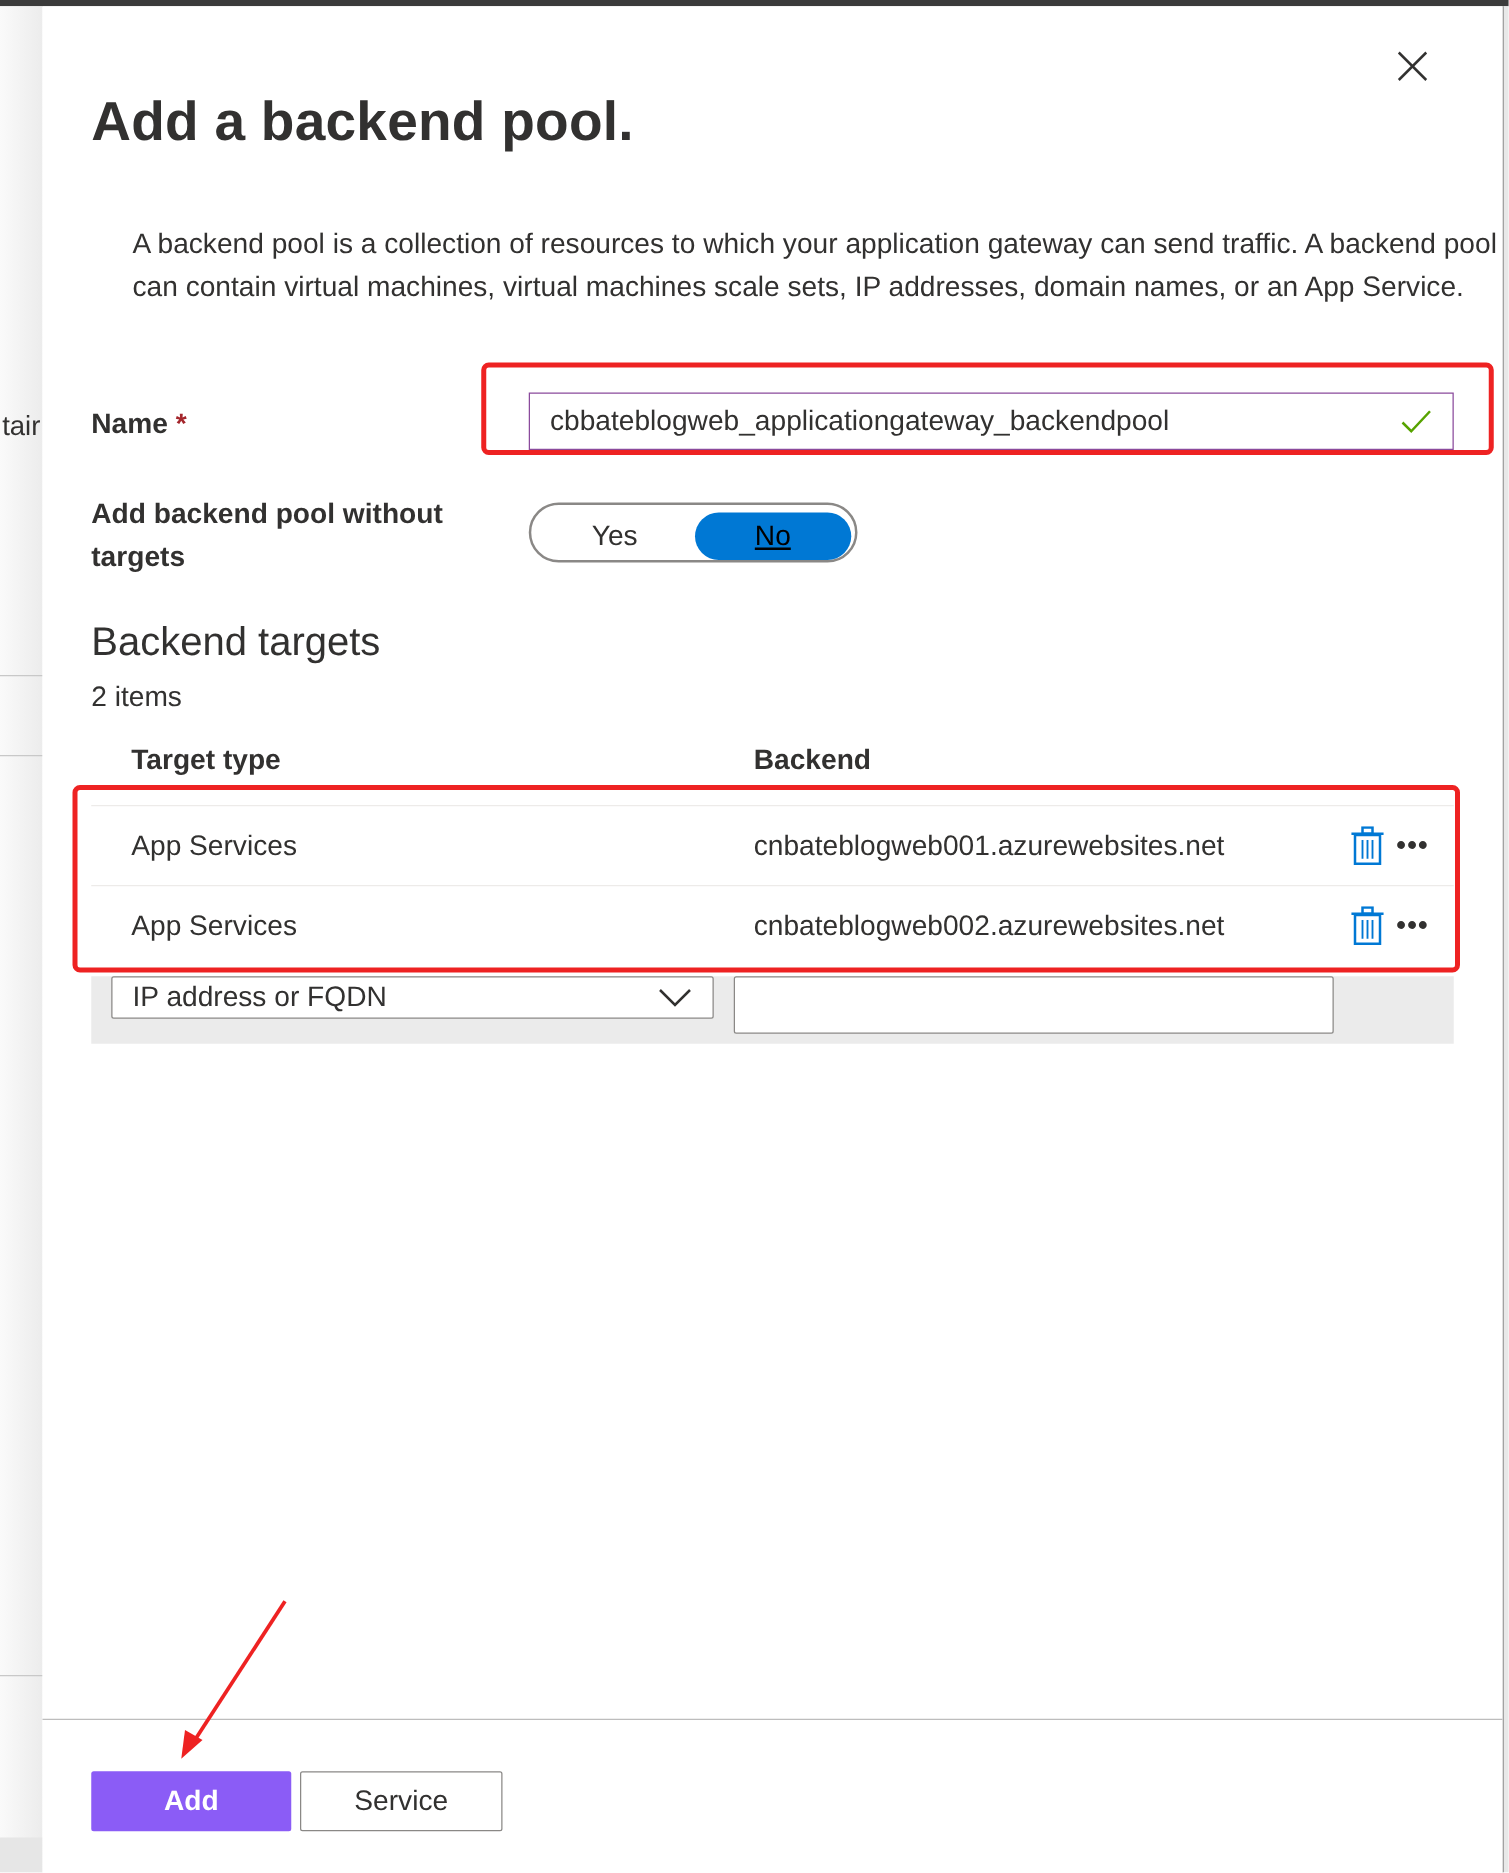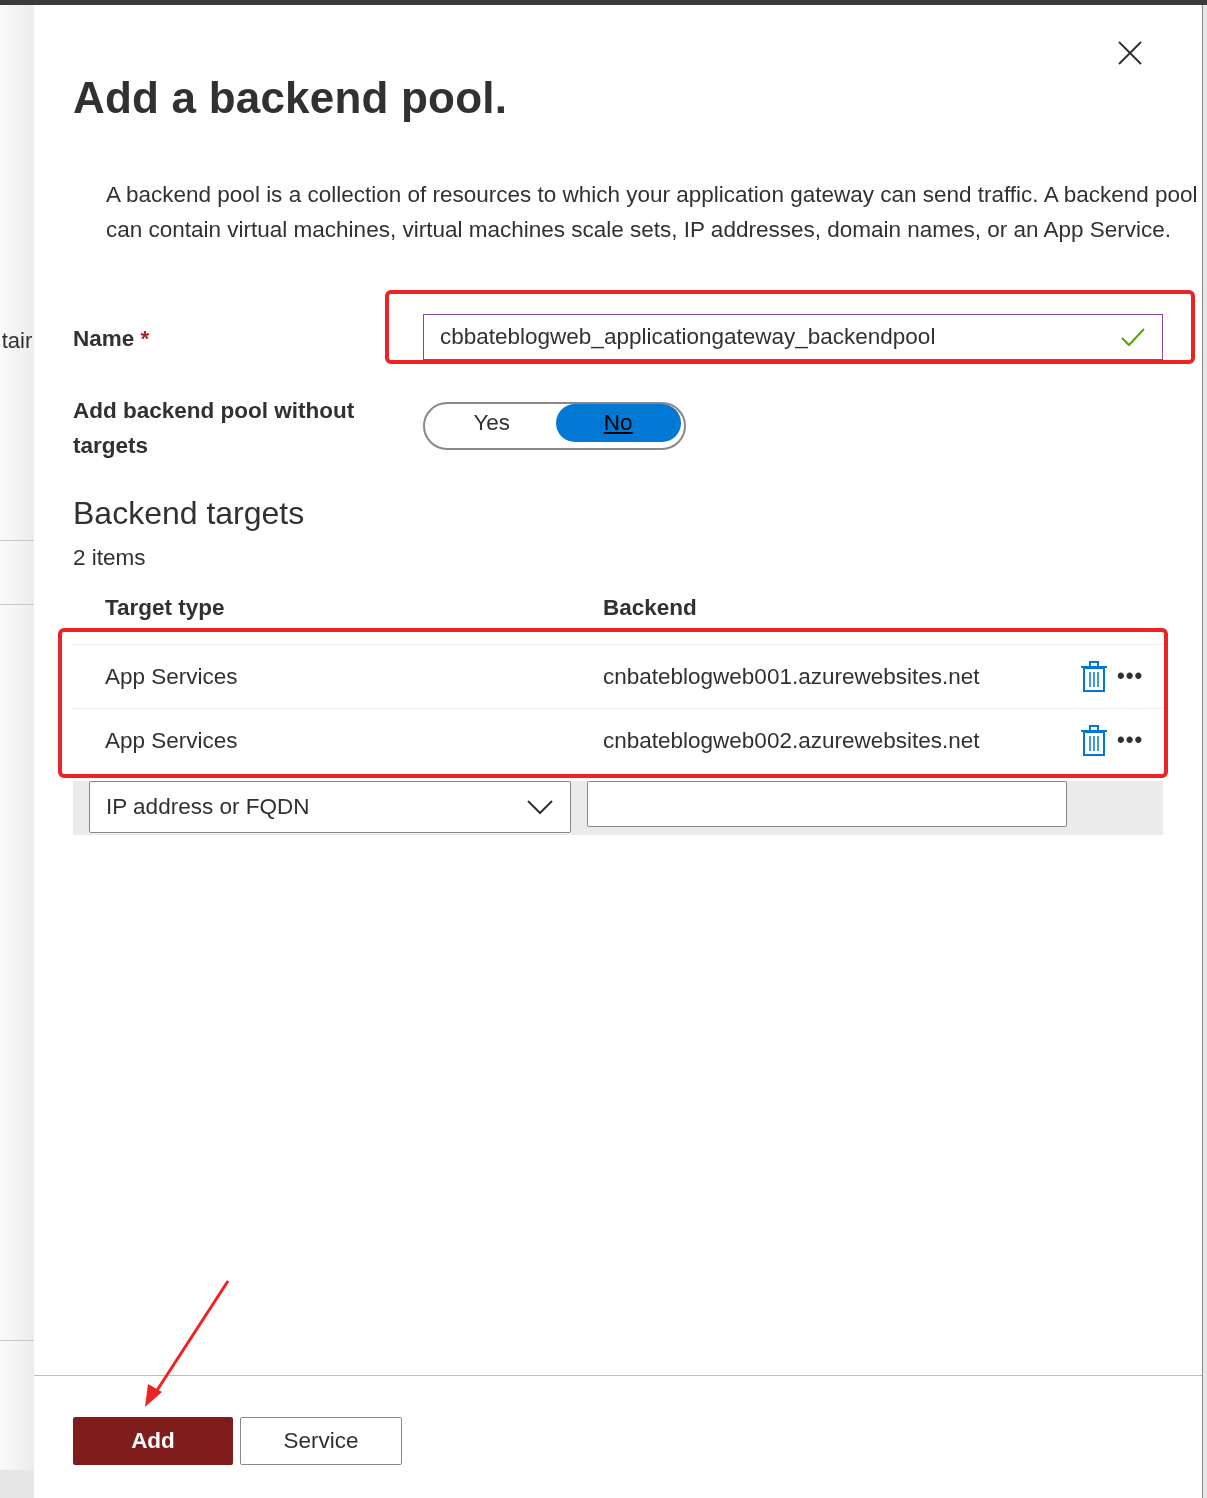--- a/index.html
+++ b/index.html
@@ -18,44 +18,44 @@
   .close-btn svg { width: 32px; height: 32px; }
 
   .desc { position: absolute; left: 39px; top: 172px; width: 1100px; font-size: 22.5px; line-height: 35px; color: #323130; margin-left: 33px; }
 
   .field-label { position: absolute; font-size: 22.5px; font-weight: 700; color: #323130; line-height: 35px; }
   .req { color: #a4262c; }
   .name-input { position: absolute; left: 389px; top: 309px; width: 740px; height: 46px; border: 1.5px solid #8a4a9c; background: #fff; font-size: 22.5px; padding: 0 16px; display: flex; align-items: center; color: #323130; }
   .name-input .val { flex: 1; white-space: nowrap; overflow: hidden; }
   .check-icon { width: 26px; height: 22px; }
 
-  .toggle { position: absolute; left: 389px; top: 397px; width: 263px; height: 48px; border: 2px solid #8a8886; border-radius: 24px; background: #fff; display: flex; align-items: flex-start; padding: 0 3px; }
+  .toggle { position: absolute; left: 389px; top: 397px; width: 263px; height: 48px; border: 2px solid #8a8886; border-radius: 24px; background: #fff; display: flex; align-items: flex-end; padding: 0 3px; }
   .toggle .opt { height: 38px; border-radius: 19px; display: flex; align-items: center; justify-content: center; font-size: 22.5px; cursor: pointer; }
   .toggle .opt.yes { width: 128px; color: #323130; }
   .toggle .opt.no { width: 126px; background: #0078d4; color: #000000; text-decoration: underline; }
 
   .section-title { position: absolute; left: 39px; top: 490px; font-size: 32px; color: #323130; }
   .item-count { position: absolute; left: 39px; top: 540px; font-size: 22.5px; color: #323130; }
 
   .th { position: absolute; top: 590px; font-size: 22.5px; font-weight: 700; color: #323130; }
   .row { position: absolute; left: 39px; width: 1090px; height: 64px; border-top: 1px solid #edebe9; display: flex; align-items: center; }
   .row .cell-type { position: absolute; left: 32px; font-size: 22.5px; color: #323130; }
   .row .cell-target { position: absolute; left: 530px; font-size: 22.5px; color: #323130; }
   .row .trash { position: absolute; left: 1008px; top: 16px; width: 26px; height: 32px; cursor: pointer; }
   .row .more { position: absolute; left: 1044px; top: 18px; width: 36px; height: 26px; font-size: 22px; letter-spacing: 1px; color: #323130; cursor: pointer; line-height: 26px; font-weight: 700; }
 
   .new-row { position: absolute; left: 39px; top: 776px; width: 1090px; height: 54px; background: #ebebeb; }
-  .select { position: absolute; left: 16px; top: 0px; width: 482px; height: 52px; border: 1.5px solid #8a8886; border-radius: 2px; background: #fff; font-size: 22.5px; display: flex; align-items: center; padding: 0 16px; color: #323130; cursor: pointer; }
+  .select { position: absolute; left: 16px; top: 0px; width: 482px; height: 34px; border: 1.5px solid #8a8886; border-radius: 2px; background: #fff; font-size: 22.5px; display: flex; align-items: center; padding: 0 16px; color: #323130; cursor: pointer; }
   .select .val { flex: 1; }
   .select svg { width: 28px; height: 16px; }
   .target-input { position: absolute; left: 514px; top: 0px; width: 480px; height: 46px; border: 1.5px solid #8a8886; border-radius: 2px; background: #fff; }
 
   .footer-line { position: absolute; left: 0; top: 1370px; width: 1168px; height: 1px; background: #bdbdbd; }
   .btn { position: absolute; top: 1412px; height: 48px; font-size: 22.5px; display: flex; align-items: center; justify-content: center; border-radius: 2px; cursor: pointer; }
-  .btn-add { left: 39px; width: 160px; background: #7f1d1d; color: #fff; font-weight: 700; }
+  .btn-add { left: 39px; width: 160px; background: #8b5cf6; color: #fff; font-weight: 700; }
   .btn-cancel { left: 206px; width: 162px; background: #fff; border: 1.5px solid #8a8886; color: #323130; }
 
   .anno { position: absolute; border: 4px solid #ee2222; border-radius: 6px; pointer-events: none; }
   .arrow { position: absolute; left: 0; top: 0; width: 1207px; height: 1498px; pointer-events: none; }
 </style>
 </head>
 <body>
 
 <div class="topbar"></div>
 

